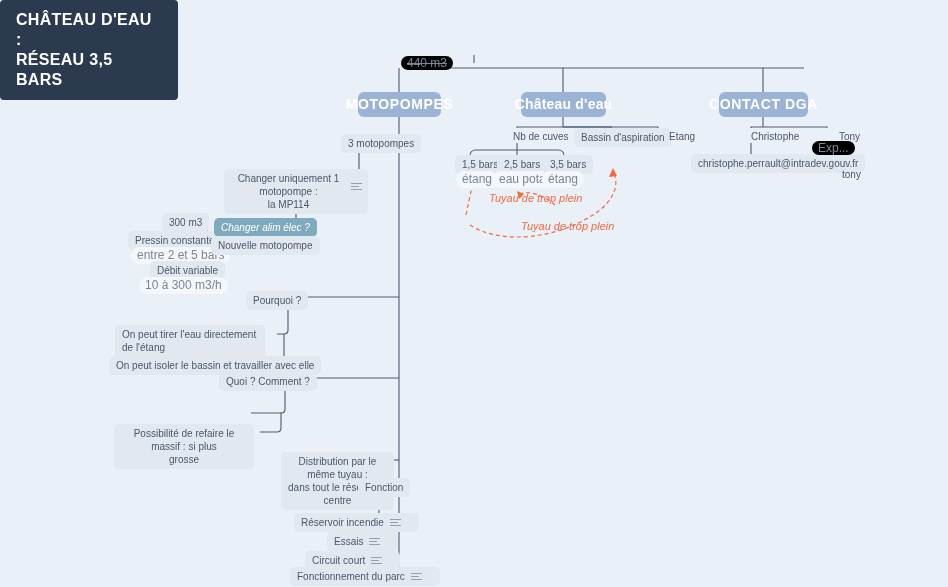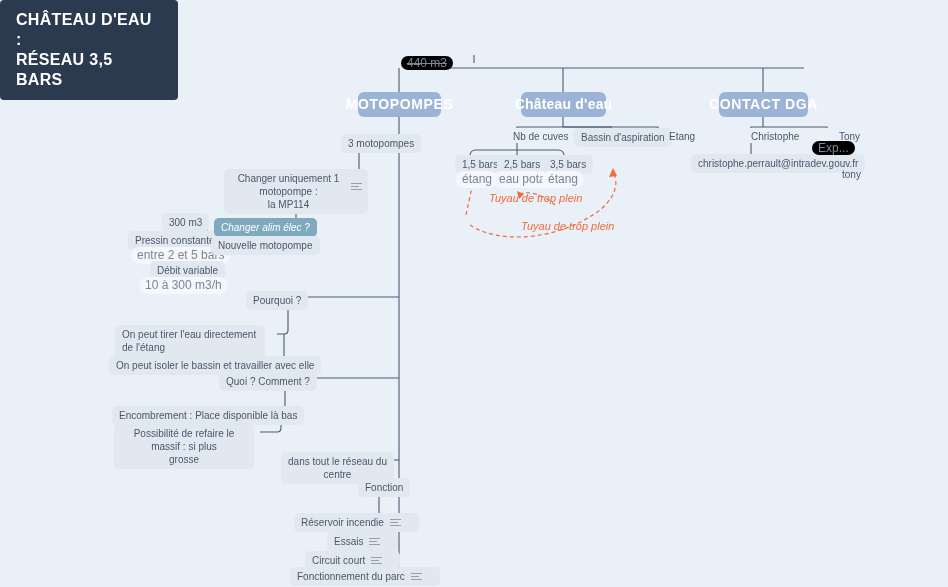--- a/index.html
+++ b/index.html
@@ -212,27 +212,27 @@
   <div class="node" style="left:211px;top:236px;">Nouvelle motopompe</div>
 
   <div class="node" style="left:246px;top:291px;">Pourquoi ?</div>
   <div class="node wrap" style="left:115px;top:325px;width:150px;text-align:left;">
     <div>On peut tirer l'eau directement de l'étang</div>
     <div>avec elle</div>
   </div>
   <div class="node" style="left:109px;top:356px;">On peut isoler le bassin et travailler avec elle</div>
 
   <div class="node" style="left:219px;top:372px;">Quoi ? Comment ?</div>
-  <div class="node" style="left:112px;top:406px;">Encombrement : Place disponible là bas</div>
   <div class="node wrap" style="left:114px;top:424px;width:140px;">
     <div>Possibilité de refaire le massif : si plus</div>
     <div>grosse</div>
   </div>
 
   <div class="node wrap" style="left:281px;top:452px;width:113px;">
+    <div>Distribution par le même tuyau :</div>
     <div>dans tout le réseau du centre</div>
   </div>
 
   <div class="node" style="left:358px;top:478px;">Fonction</div>
 
   <div class="node" style="left:294px;top:513px;padding-right:18px;">
     <span>Réservoir incendie</span>
     <span class="note-icon">
         <i></i>
         <i></i>

